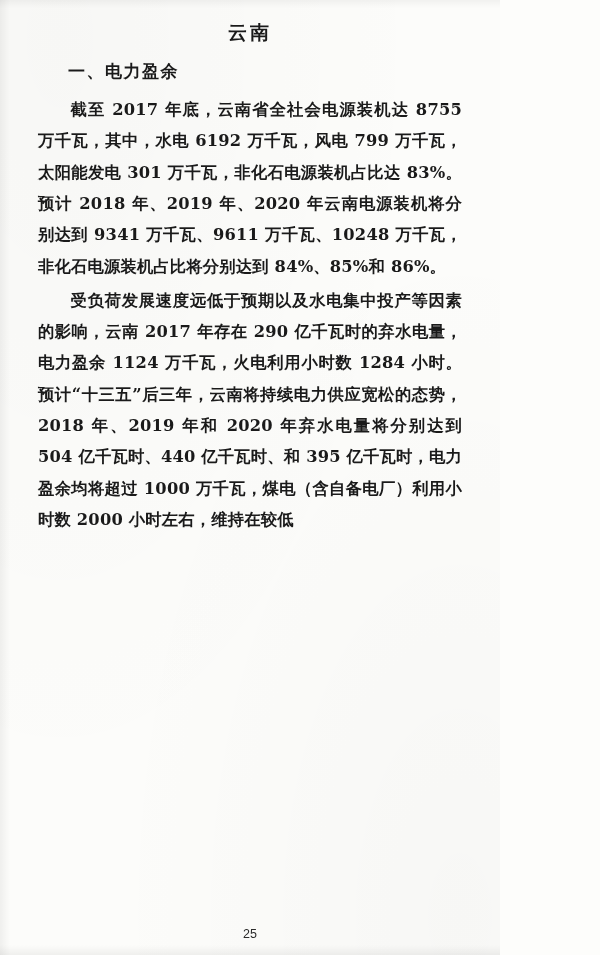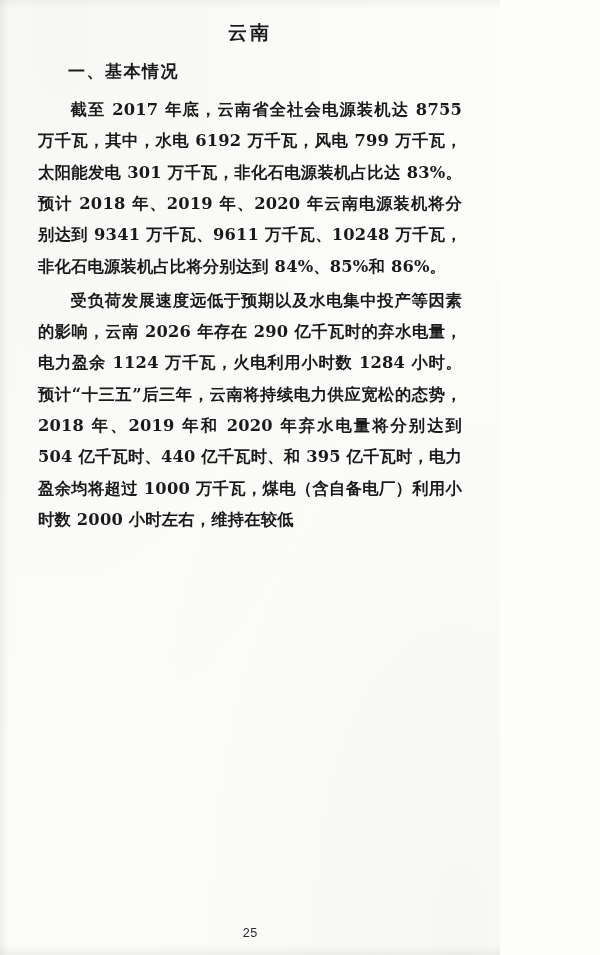--- a/index.html
+++ b/index.html
@@ -53,21 +53,21 @@
     font-weight: bold;
   }
   .page-number {
     position: absolute;
     bottom: 14px;
     left: 0;
     right: 0;
     text-align: center;
     font-size: 12.5px;
     color: #2a2a2a;
-    font-family: Liberation Mono, monospace;
+    font-family: Liberation Sans, sans-serif;
   }
   
   .edge-shade-left {
     position: absolute;
     top: 0; left: 0; width: 10px; height: 100%;
     background: linear-gradient(to right, rgba(0,0,0,0.05), rgba(0,0,0,0));
     pointer-events: none;
   }
   .edge-shade-top {
     position: absolute;
@@ -84,21 +84,21 @@
 </style>
 </head>
 <body>
 
 <div class="page">
   <div class="edge-shade-top"></div>
   <div class="edge-shade-left"></div>
 
   <h1 class="doc-title">云南</h1>
 
-  <h2 class="section-heading">一、基本情况</h2>
+  <h2 class="section-heading">一、电力盈余</h2>
 
   <p class="para">截至 2017 年底，云南省全社会电源装机达 8755 万千瓦，其中，水电 6192 万千瓦，风电 799 万千瓦，太阳能发电 301 万千瓦，非化石电源装机占比达 83%。预计 2018 年、2019 年、2020 年云南电源装机将分别达到 9341 万千瓦、9611 万千瓦、10248 万千瓦，非化石电源装机占比将分别达到 84%、85%和 86%。</p>
-  <p class="para">受负荷发展速度远低于预期以及水电集中投产等因素的影响，云南 2026 年存在 290 亿千瓦时的弃水电量，电力盈余 1124 万千瓦，火电利用小时数 1284 小时。预计“十三五”后三年，云南将持续电力供应宽松的态势，2018 年、2019 年和 2020 年弃水电量将分别达到 504 亿千瓦时、440 亿千瓦时、和 395 亿千瓦时，电力盈余均将超过 1000 万千瓦，煤电（含自备电厂）利用小时数 2000 小时左右，维持在较低</p>
+  <p class="para">受负荷发展速度远低于预期以及水电集中投产等因素的影响，云南 2017 年存在 290 亿千瓦时的弃水电量，电力盈余 1124 万千瓦，火电利用小时数 1284 小时。预计“十三五”后三年，云南将持续电力供应宽松的态势，2018 年、2019 年和 2020 年弃水电量将分别达到 504 亿千瓦时、440 亿千瓦时、和 395 亿千瓦时，电力盈余均将超过 1000 万千瓦，煤电（含自备电厂）利用小时数 2000 小时左右，维持在较低</p>
 
   <div class="page-number">25</div>
 
   <div class="edge-shade-bottom"></div>
 </div>
 
 </body></html>

